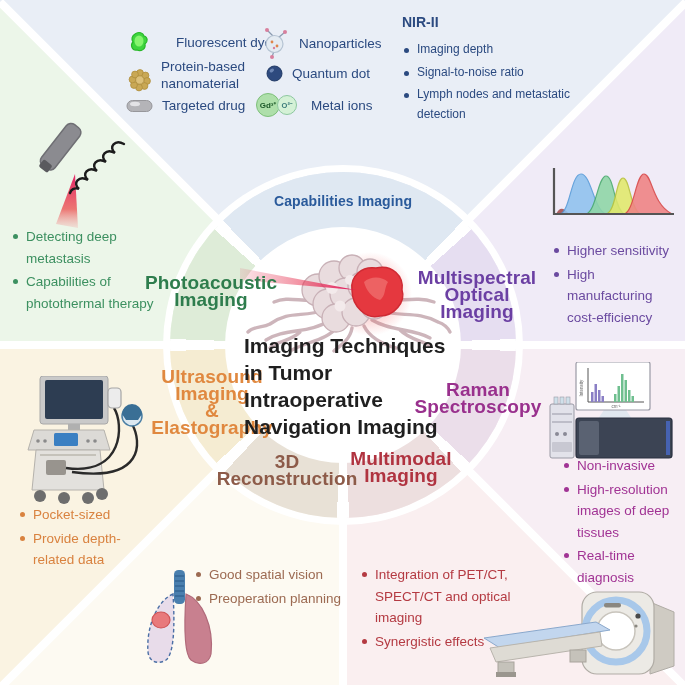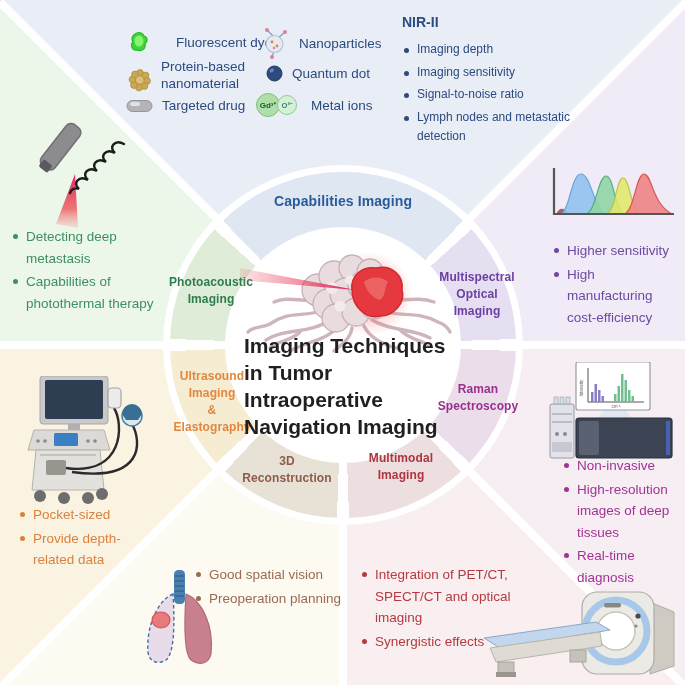--- a/index.html
+++ b/index.html
@@ -31,21 +31,21 @@
       #f5ecd2 227deg 268deg,#fff 268deg 272deg,
       #deecd8 272deg 312deg,#fff 312deg 316deg,
       #dfe8f2 316deg 360deg);
   }
   #inner-circle {
     position:absolute; left:225px; top:227px; width:236px; height:236px;
     border-radius:50%; background:#fff;
   }
   .wedge-label {
     position:absolute; transform:translate(-50%,-50%);
-    font-weight:bold; font-size:12px; line-height:17px; text-align:center;
+    font-weight:bold; font-size:19px; line-height:17px; text-align:center;
     white-space:pre-line; letter-spacing:0.1px;
   }
   #lbl-fluorescence { left:343px; top:201px; color:#2a5a9b; font-size:14px; }
   #lbl-multispectral { left:477px; top:294px; color:#6b3fa3; }
   #lbl-raman        { left:478px; top:398px; color:#99308d; }
   #lbl-multimodal   { left:401px; top:467px; color:#b03340; }
   #lbl-3d           { left:287px; top:470px; color:#8d5b49; }
   #lbl-ultrasound   { left:212px; top:402px; color:#e0883f; }
   #lbl-photoacoustic{ left:211px; top:291px; color:#2e7d4d; }
 
@@ -153,21 +153,20 @@
       <circle cx="33" cy="13" r="9.5" fill="#d4f1d6" stroke="#8ec8a0" stroke-width="1"></circle>
       <text x="14" y="16" text-anchor="middle" font-size="8" font-weight="bold" fill="#1d5a2a" font-family="Liberation Sans, sans-serif">Gd³⁺</text>
       <text x="33" y="16" text-anchor="middle" font-size="7.5" font-weight="bold" fill="#3a7a7a" font-family="Liberation Sans, sans-serif">O²⁻</text>
     </svg>
     <span class="legend-label">Metal ions</span>
   </div>
 
   <div id="nir-title">NIR-II</div>
   <ul class="bullets abs" id="nir-list">
       <li>Imaging depth</li>
-      <li>Imaging sensitivity</li>
       <li>Signal-to-noise ratio</li>
       <li>Lymph nodes and metastatic detection</li>
     </ul>
 
   <svg class="abs" style="left:26px; top:116px;" width="112" height="118" viewBox="0 0 112 118">
     <defs>
       <linearGradient id="beamTL" x1="0" y1="0" x2="0" y2="1">
         <stop offset="0" stop-color="#e2175f" stop-opacity="0.95"></stop>
         <stop offset="0.65" stop-color="#ec4b4b" stop-opacity="0.75"></stop>
         <stop offset="1" stop-color="#f3a0a0" stop-opacity="0.25"></stop>

